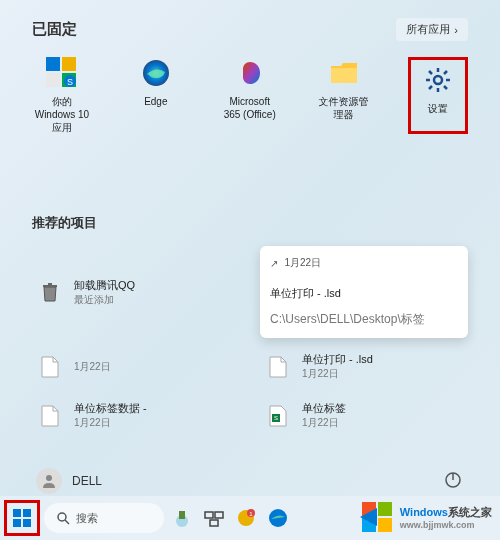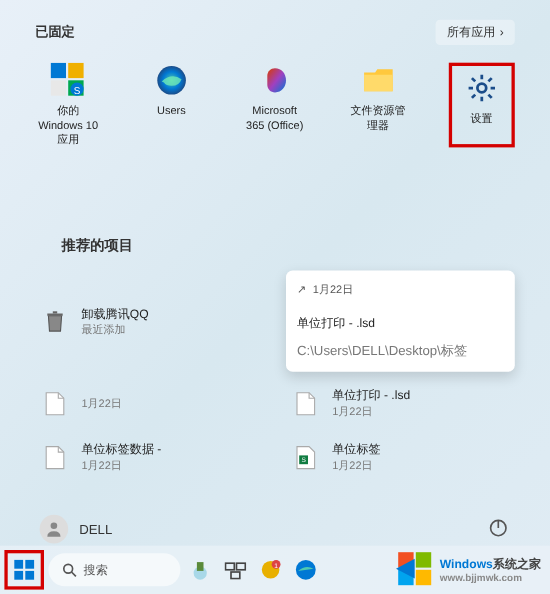--- a/index.html
+++ b/index.html
@@ -1,26 +1,26 @@
 <!DOCTYPE html>
 <html><head>
   <meta charset="utf-8">
   <style>
     * { margin: 0; padding: 0; box-sizing: border-box; font-family: "Segoe UI", "Microsoft YaHei", sans-serif; }
     body { width: 500px; height: 540px; background: linear-gradient(135deg, #e8f0f8 0%, #d8e8f0 50%, #e0ecf4 100%); position: relative; overflow: hidden; }
     .start-menu { width: 480px; margin: 0 auto; padding: 18px 22px 12px; }
     .pinned-header { display: flex; justify-content: space-between; align-items: center; margin-bottom: 16px; }
-    .section-title { font-size: 12px; color: #333; font-weight: 600; }
+    .section-title { font-size: 15px; color: #333; font-weight: 600; }
     .all-apps-btn { font-size: 11px; color: #333; padding: 4px 10px; border-radius: 4px; background: rgba(255,255,255,0.35); display: flex; align-items: center; gap: 4px; cursor: pointer; }
     .pinned-grid { display: flex; gap: 34px; margin-bottom: 80px; }
     .app-tile { display: flex; flex-direction: column; align-items: center; width: 64px; cursor: pointer; }
     .app-tile.highlighted { border: 3px solid #d40000; padding: 4px 2px 2px; width: 64px; }
     .app-icon-box { width: 32px; height: 32px; display: flex; align-items: center; justify-content: center; margin-bottom: 6px; }
     .app-label { font-size: 10px; color: #222; text-align: center; line-height: 1.3; }
-    .recommended-header { font-size: 13px; color: #333; font-weight: 600; margin-bottom: 14px; margin-left: 24px; }
+    .recommended-header { font-size: 13px; color: #333; font-weight: 600; margin-bottom: 14px; }
     .rec-grid { display: grid; grid-template-columns: 1fr 1fr; gap: 8px 20px; }
     .rec-item { display: flex; align-items: center; gap: 10px; padding: 6px 4px; border-radius: 4px; cursor: pointer; }
     .rec-item.popup { background: #fff; border-radius: 6px; box-shadow: 0 4px 12px rgba(0,0,0,0.15); padding: 10px; position: relative; flex-direction: column; align-items: flex-start; }
     .popup-header { font-size: 10px; color: #555; display: flex; align-items: center; gap: 6px; margin-bottom: 6px; }
     .popup-title { font-size: 11px; color: #222; }
     .popup-path { font-size: 12px; color: #777; }
     .rec-icon { width: 28px; height: 28px; display: flex; align-items: center; justify-content: center; flex-shrink: 0; }
     .rec-text { display: flex; flex-direction: column; }
     .rec-title { font-size: 11px; color: #222; }
     .rec-sub { font-size: 10px; color: #777; }
@@ -72,21 +72,21 @@
               <radialGradient id="eg">
                 <stop offset="0%" stop-color="#4ec9b0"></stop>
                 <stop offset="60%" stop-color="#0078d4"></stop>
                 <stop offset="100%" stop-color="#1b4d8a"></stop>
               </radialGradient>
             </defs>
             <circle cx="15" cy="15" r="13" fill="url(#eg)"></circle>
             <path d="M6 16 Q15 8 24 14 Q22 20 15 20 Q10 20 8 17" fill="#6ee8b8" opacity="0.8"></path>
           </svg>
       </div>
-      <span class="app-label">Users</span>
+      <span class="app-label">Edge</span>
     </div>
     <div class="app-tile">
       <div class="app-icon-box">
         <svg width="28" height="28" viewBox="0 0 28 28">
             <defs>
               <linearGradient id="mg" x1="0" y1="0" x2="1" y2="1">
                 <stop offset="0%" stop-color="#d83b01"></stop>
                 <stop offset="50%" stop-color="#a040c0"></stop>
                 <stop offset="100%" stop-color="#0078d4"></stop>
               </linearGradient>

